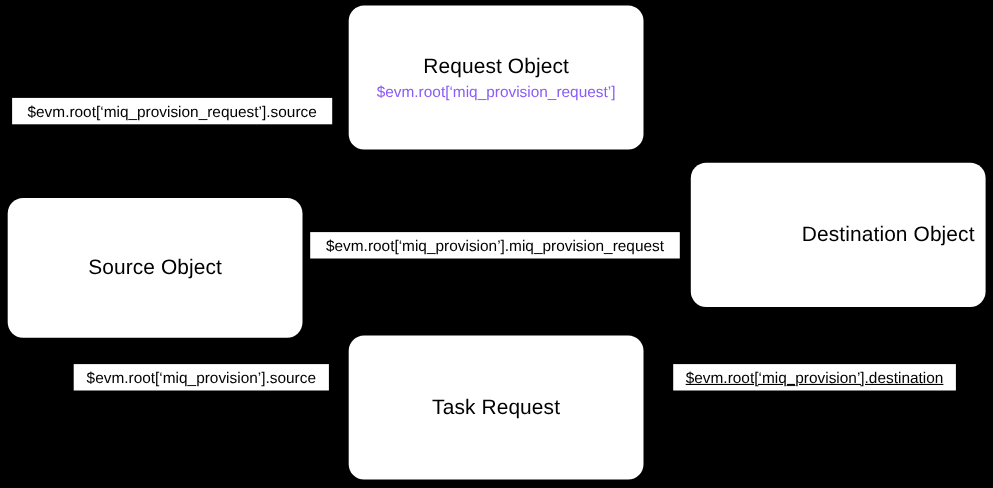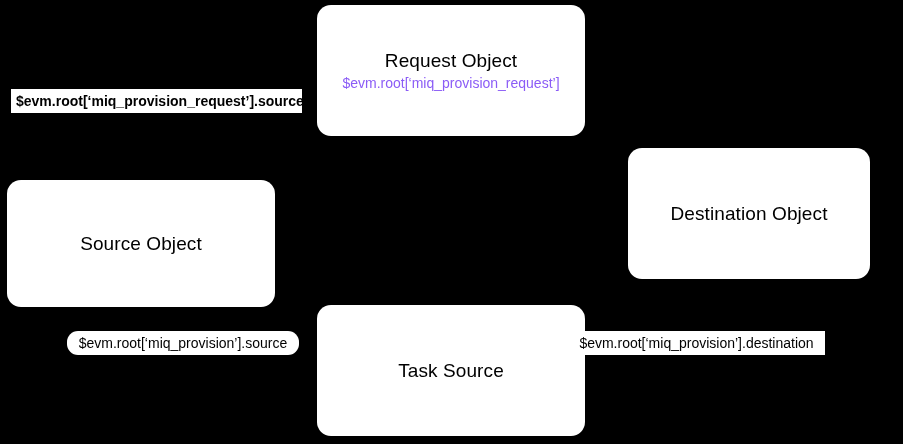--- a/index.html
+++ b/index.html
@@ -53,51 +53,52 @@
     white-space: nowrap;
     box-sizing: border-box;
     padding: 0 5px;
     text-align: center;
     overflow: hidden;
   }
 
   
   #node-request     { left: 317px; top: 5px;   width: 268px; height: 131px; }
   #node-source      { left: 7px;   top: 153px; width: 268px; height: 127px; margin-top: 27px; }
-  #node-destination { left: 628px; top: 148px; width: 242px; height: 131px; }
+  #node-destination { left: 628px; top: 148px; width: 268px; height: 131px; align-items: flex-end; }
   #node-task        { left: 317px; top: 305px; width: 268px; height: 131px; }
 
   
-  #label-request-source      { left: 11px;  top: 89px;  width: 291px; font-weight: bold; }
+  #label-request-source      { left: 11px;  top: 89px;  width: 291px; }
   #label-provision-request   { left: 282px; top: 211px; width: 336px; }
-  #label-provision-source    { left: 67px;  top: 331px; width: 232px; border-radius: 11px; }
-  #label-provision-dest      { left: 568px; top: 331px; width: 257px; }
+  #label-provision-source    { left: 67px;  top: 331px; width: 232px; }
+  #label-provision-dest      { left: 612px; top: 331px; width: 257px; text-decoration: underline; }
 </style>
 </head>
 <body>
 
 <div id="canvas">
 
   <div class="node" id="node-request">
     <div class="node-title">Request Object</div>
     <div class="node-subtitle">$evm.root[‘miq_provision_request’]</div>
   </div>
 
   <div class="node" id="node-source">
     <div class="node-title">Source Object</div>
   </div>
 
   <div class="node" id="node-destination">
     <div class="node-title">Destination Object</div>
   </div>
 
   <div class="node" id="node-task">
-    <div class="node-title">Task Source</div>
+    <div class="node-title">Task Request</div>
   </div>
 
   <div class="edge-label" id="label-request-source">$evm.root[‘miq_provision_request’].source</div>
 
+  <div class="edge-label" id="label-provision-request">$evm.root[‘miq_provision’].miq_provision_request</div>
 
   <div class="edge-label" id="label-provision-source">$evm.root[‘miq_provision’].source</div>
 
   <div class="edge-label" id="label-provision-dest">$evm.root[‘miq_provision’].destination</div>
 
 </div>
 
 </body></html>

